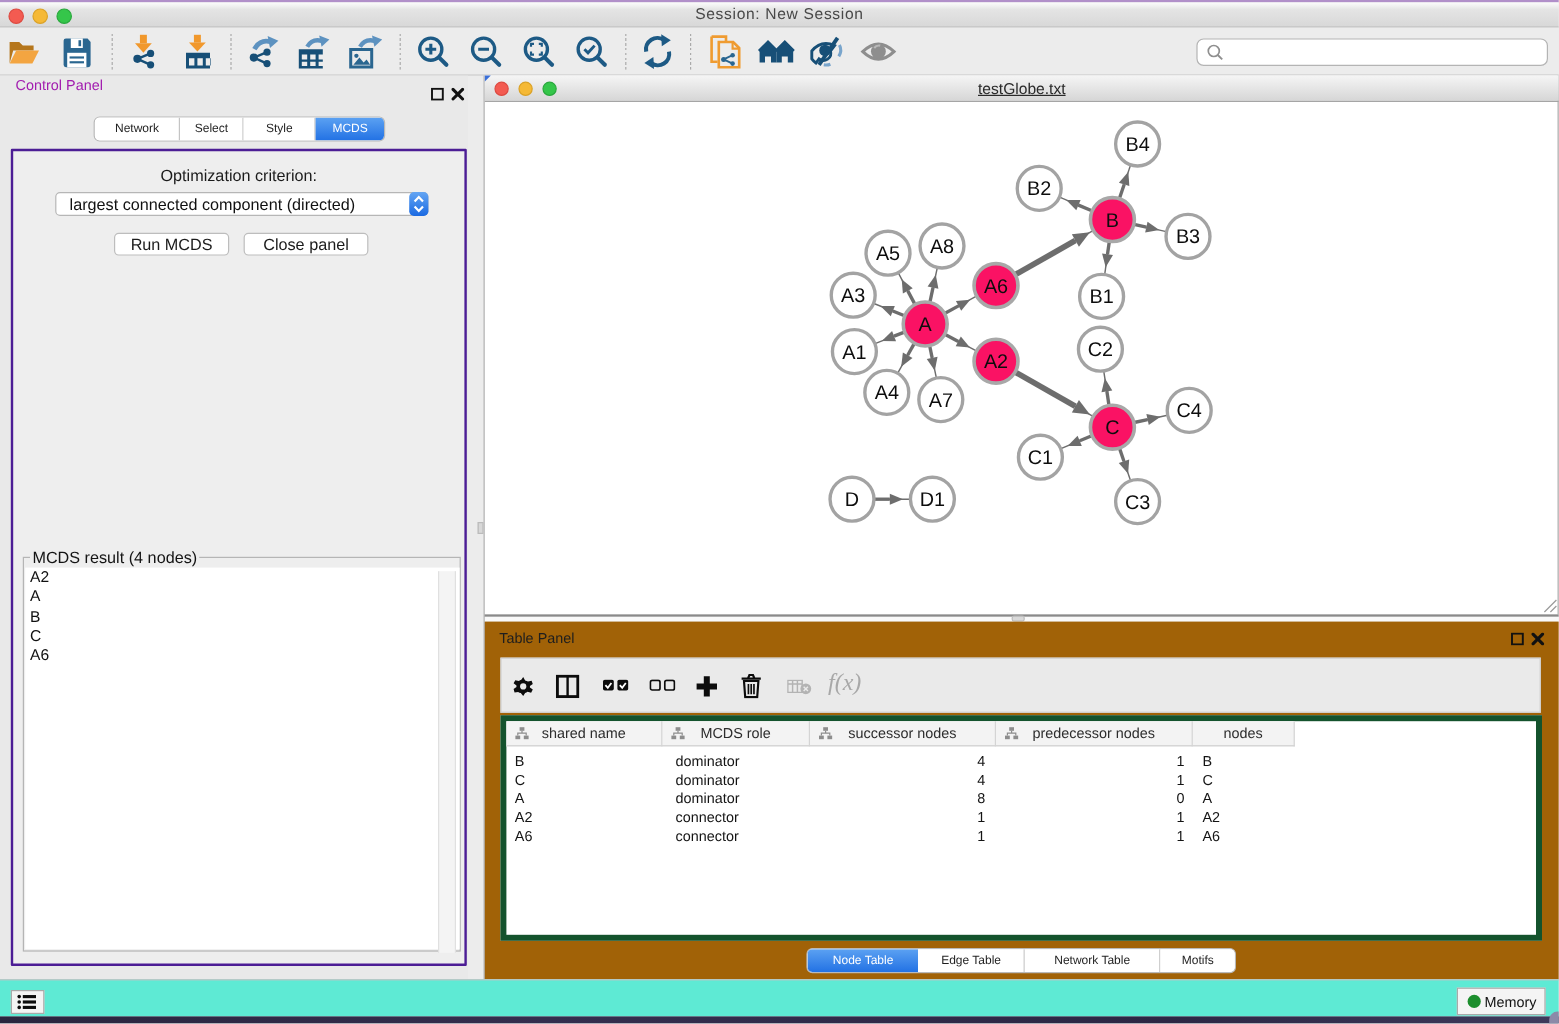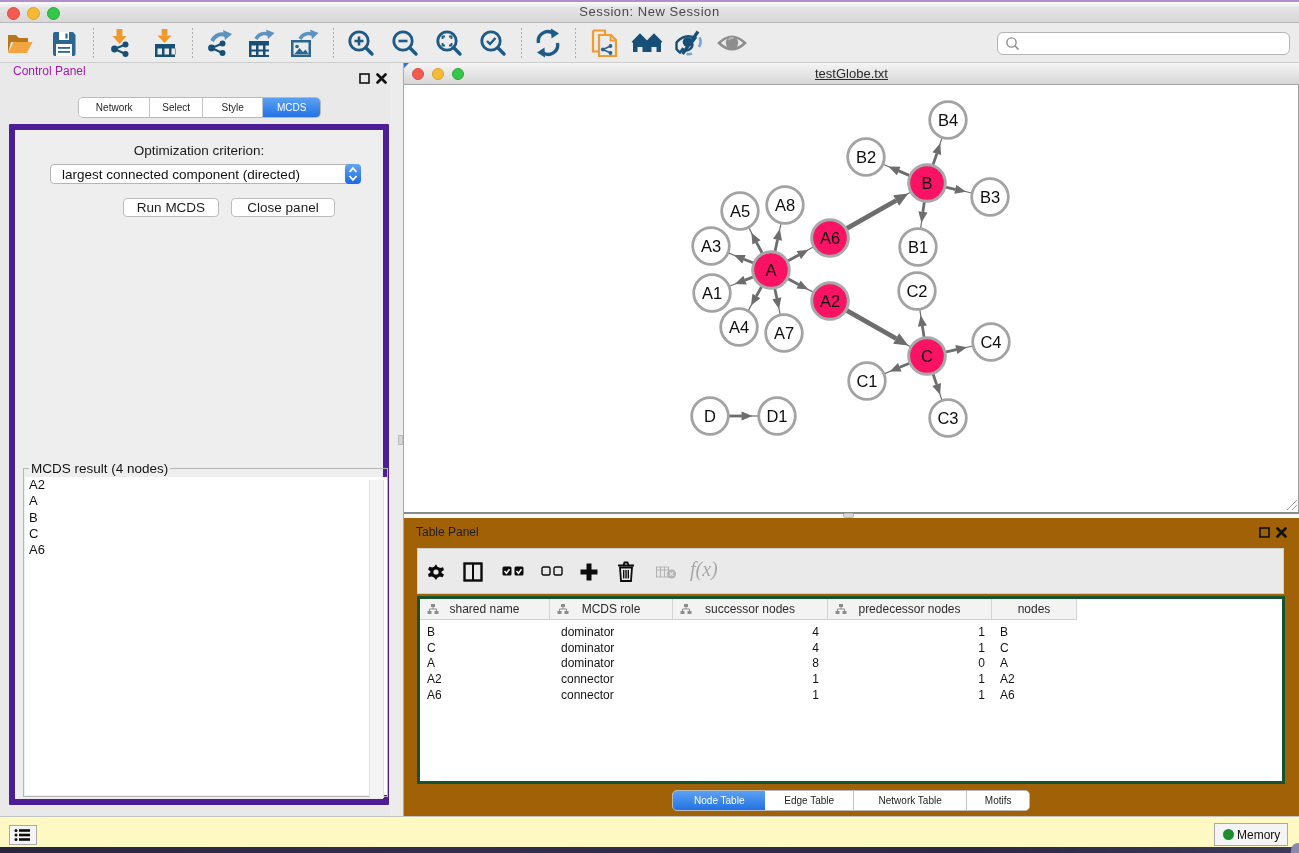--- a/index.html
+++ b/index.html
@@ -17,50 +17,50 @@
 .tbi { position:absolute; top:4px; }
 .tsep { position:absolute; top:5px; width:1px; height:30px; background:repeating-linear-gradient(#aaa 0 2px, transparent 2px 4px); }
 #searchbox { position:absolute; left:997px; top:9px; width:293px; height:23px; background:#fff; border:1px solid #b4b4b4; border-radius:6px; }
 
 #cpanel { left:0; top:63px; width:390px; height:753px; background:#e9e9e9; }
 #cpanel .hdr { position:absolute; left:13px; top:1px; font-size:12px; color:#a21caf; }
 .tabbar { position:absolute; display:flex; height:21px; border:1px solid #b9b9b9; border-radius:5px; overflow:hidden; background:#fff; }
 .tabbar .tab { font-size:10px; line-height:20px; text-align:center; color:#1e1e1e; border-right:1px solid #c4c4c4; background:#fff; }
 .tabbar .tab:last-child { border-right:none; }
 .tabbar .sel { background:linear-gradient(#5ba1f2,#2372e4); color:#fff; border-right:none; }
-#cpInner { position:absolute; left:9px; top:61px; width:380px; height:681px; background:#eeeeee; border:6px solid #4c1d95; border-radius:1px; }
+#cpInner { position:absolute; left:9px; top:61px; width:380px; height:681px; background:#eeeeee; border:2px solid #4c1d95; border-radius:1px; }
 #optlabel { position:absolute; left:0; top:13px; width:100%; text-align:center; font-size:13.5px; color:#1b1b1b; }
 #dropdown { position:absolute; left:35px; top:34px; width:311px; height:20px; background:#fff; border:1px solid #b6b6b6; border-radius:4px; }
 #dropdown .txt { position:absolute; left:11px; top:1px; font-size:13.5px; color:#111; line-height:18px; }
 #dropdown .spin { position:absolute; right:-1px; top:-1px; width:16px; height:20px; border-radius:4px; background:linear-gradient(#63a5f3,#1b6ae2); }
-.btn { position:absolute; height:19px; background:#ffffff; border:1px solid #bdbdbd; border-radius:4px; font-size:13.5px; color:#1b1b1b; text-align:center; line-height:17px;margin-left:24px; }
+.btn { position:absolute; height:19px; background:#ffffff; border:1px solid #bdbdbd; border-radius:4px; font-size:13.5px; color:#1b1b1b; text-align:center; line-height:17px; }
 #fieldset { position:absolute; left:8px; top:338px; width:365px; height:329px; border:1px solid #b5b5b5; }
 #fieldset .leg { position:absolute; left:5px; top:-8px; background:#eeeeee; padding:0 2px; font-size:13.5px; color:#141414; }
 #mlist { position:absolute; left:1px; top:8px; width:362px; height:318px; background:#fff; font-size:13px; color:#101010; }
 #mlist .it { padding-left:4px; height:16.3px; line-height:16.3px; }
 #mscroll { position:absolute; right:3px; top:3px; width:15px; height:318px; background:#f4f4f4; border-left:1px solid #e0e0e0; border-right:1px solid #e0e0e0; }
 
 #vdiv { left:403px; top:63px; width:1px; height:753px; background:#a9a9a9; }
 #vhandle { left:398px; top:435px; width:5px; height:10px; background:#d8d8d8; border:1px solid #bbb; }
 
 #netwin { left:404px; top:63px; width:895px; height:449px; background:#fff; border-right:1px solid #9e9e9e; }
 #nettitle { position:absolute; left:0; top:0; width:895px; height:22px; background:linear-gradient(#f5f5f5,#d6d6d6); border-bottom:1px solid #a5a5a5; }
 #nettitle .t { width:100%; text-align:center; font-size:13px; color:#2a2a2a; line-height:21px;text-decoration:underline; }
 
 #tpanel { left:404px; top:518px; width:895px; height:298px; background:#a16207; }
 #tpanel .hdr { position:absolute; left:12px; top:7px; font-size:12px; color:#1e1e1e; }
 #ttoolbar { position:absolute; left:13px; top:30px; width:867px; height:46px; background:#eaeaea; border:1px solid #cfcfcf; }
-#ttable { position:absolute; left:13px; top:78px; width:868px; height:188px; background:#fff; border:3px solid #14532d; }
+#ttable { position:absolute; left:13px; top:78px; width:868px; height:188px; background:#fff; border:5px solid #14532d; }
 #thead { position:absolute; left:0; top:0; height:21px; background:#f3f3f3; border-bottom:1px solid #cfcfcf; }
 .thc { position:absolute; top:0; height:21px; border-right:1px solid #d4d4d4; font-size:12px; color:#2c2c2c; text-align:center; line-height:21px; }
 .hicon { position:absolute; left:7px; top:4px; }
 .trow { position:absolute; font-size:12px; color:#141414; height:16px; line-height:16px; }
 
 
-#statusbar { left:0; top:816px; width:1299px; height:31px; background:#fef9c3; border-top:1px solid #c2c2c2; }
+#statusbar { left:0; top:816px; width:1299px; height:31px; background:#5eead4; border-top:1px solid #c2c2c2; }
 #listbtn { position:absolute; left:9px; top:8px; width:28px; height:20px; background:#f4f4f4; border:1px solid #a9a9a9; }
 #membtn { position:absolute; left:1214px; top:6px; width:74px; height:23px; background:#f4f4f4; border:1px solid #a9a9a9; font-size:12px; color:#111; }
 #deskBottom { left:0; top:847px; width:1299px; height:6px; background:linear-gradient(90deg,#29253e,#332e4e 35%,#2b2744 75%,#3e3a5c); }
 #deskCorner { left:1291px; top:843px; width:8px; height:10px; background:#8c8aa8; border-top-left-radius:7px; }
 </style>
 </head>
 <body>
 <div id="app">
 <div id="deskTop" class="abs"></div>
 <div id="titlebar" class="abs">

